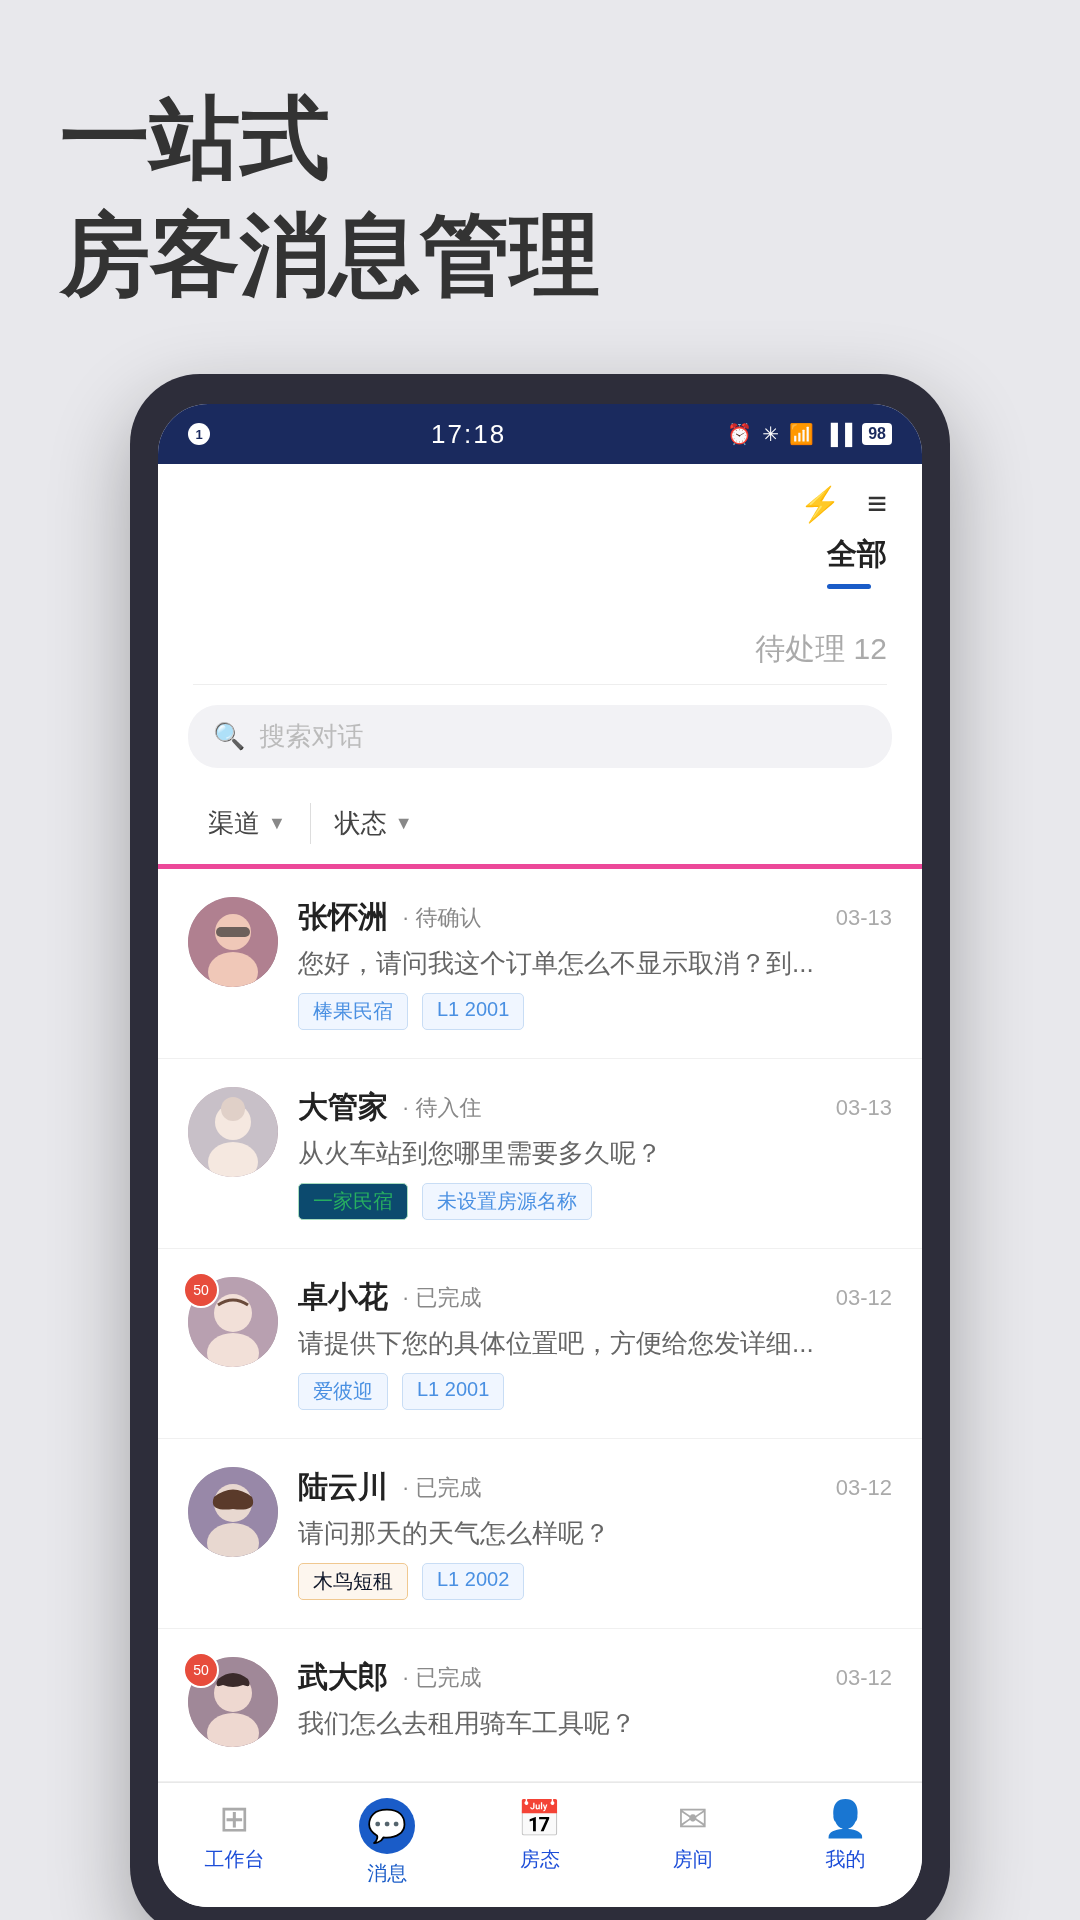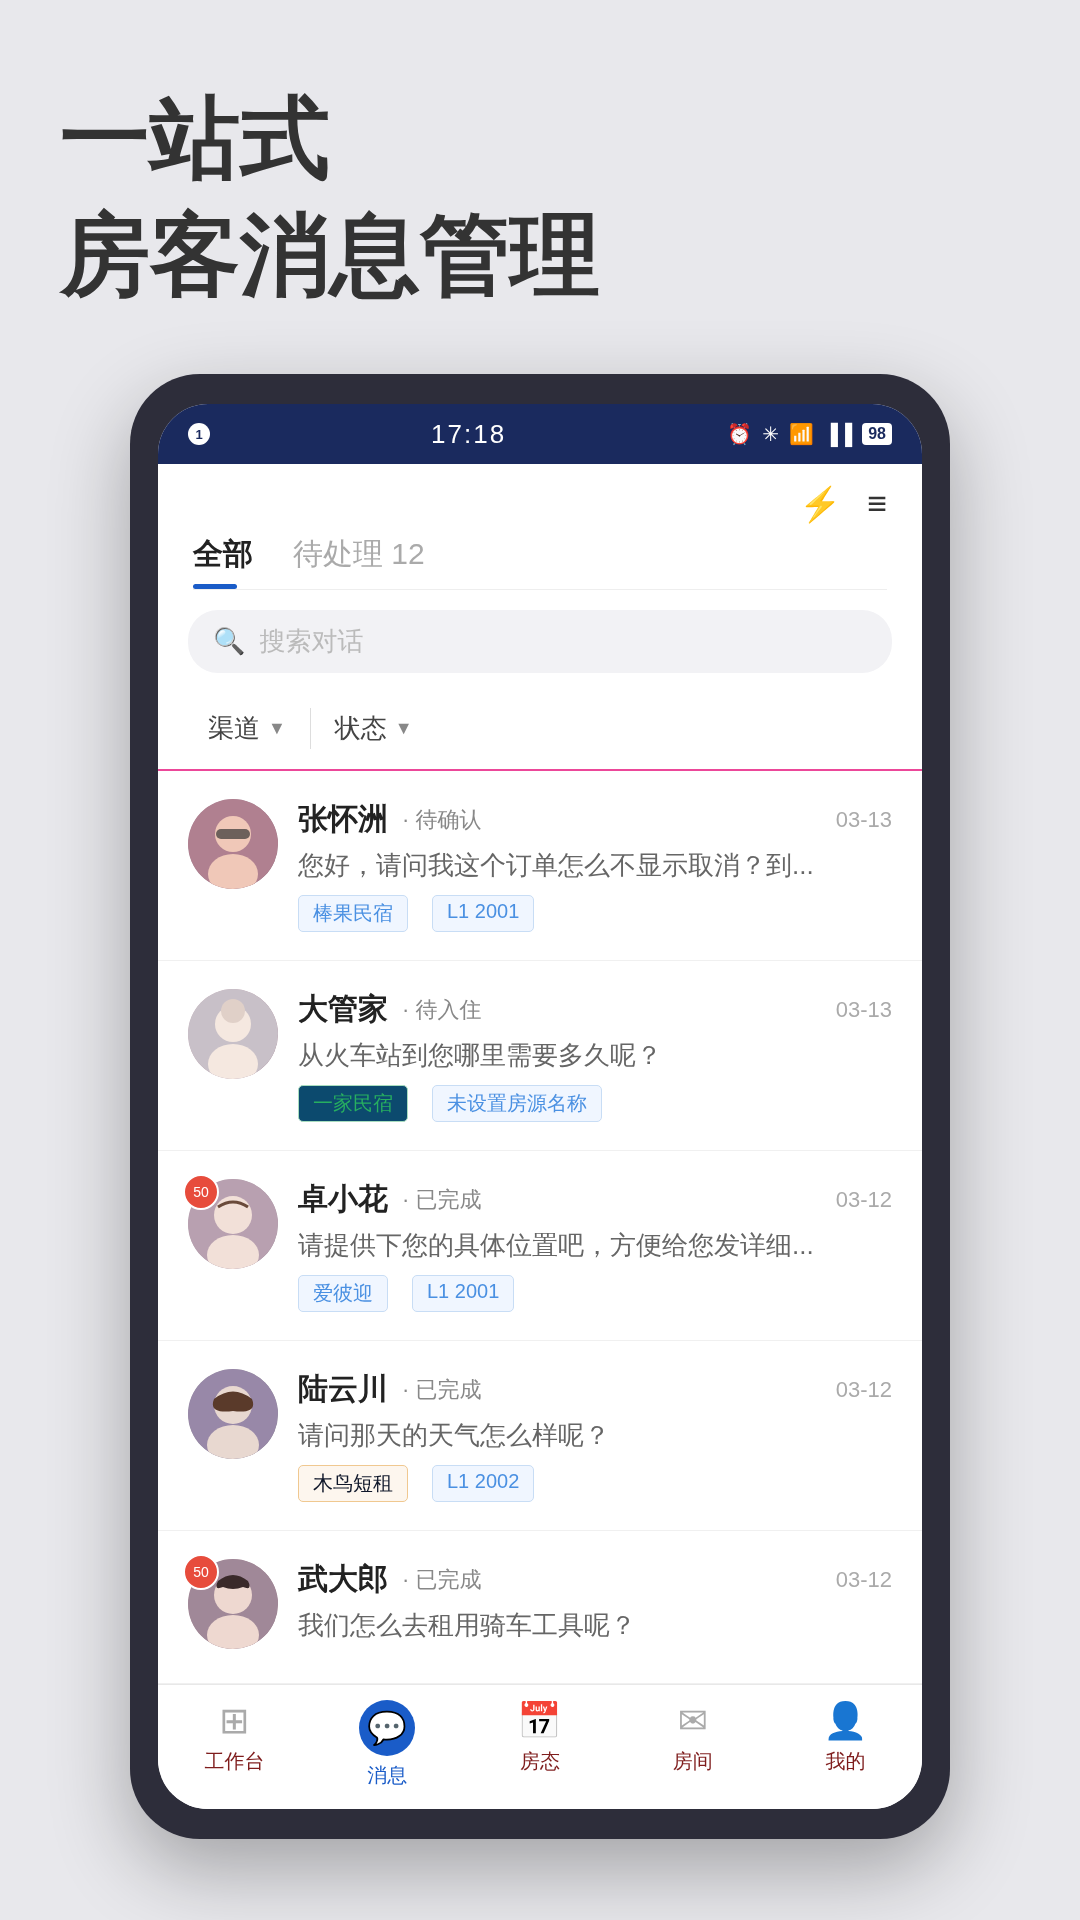--- a/index.html
+++ b/index.html
@@ -108,20 +108,21 @@
       color: #333;
       cursor: pointer;
     }
 
     
     .tabs {
       display: flex;
       gap: 40px;
       align-items: flex-end;
       padding-bottom: 0;
+      flex-direction: column;
     }
     .tab {
       font-size: 30px;
       color: #aaa;
       padding-bottom: 14px;
       cursor: pointer;
       position: relative;
     }
     .tab.active {
       color: #222;
@@ -164,21 +165,21 @@
       font-size: 26px;
       color: #bbb;
     }
 
     
     .filters {
       background: white;
       padding: 15px 30px;
       display: flex;
       gap: 4px;
-      border-bottom: 2px solid #ec4899;
+      border-bottom: 5px solid #ec4899;
     }
     .filter-btn {
       display: flex;
       align-items: center;
       gap: 8px;
       font-size: 26px;
       color: #444;
       padding: 8px 20px;
       cursor: pointer;
     }
@@ -272,21 +273,21 @@
     .message-preview {
       font-size: 26px;
       color: #666;
       white-space: nowrap;
       overflow: hidden;
       text-overflow: ellipsis;
       margin-bottom: 12px;
     }
     .message-tags {
       display: flex;
-      gap: 24px;
+      gap: 14px;
       flex-wrap: wrap;
       text-align: center;
     }
     .tag {
       font-size: 20px;
       padding: 4px 14px;
       border-radius: 5px;
       color: #4a90e2;
       border: 1px solid #c8ddf5;
       background: #f0f6ff;
@@ -316,21 +317,21 @@
       align-items: center;
       gap: 6px;
       cursor: pointer;
     }
     .nav-icon {
       font-size: 36px;
       color: #aaa;
     }
     .nav-label {
       font-size: 20px;
-      color: #7f1d1d;
+      color: #1d4ed8;
     }
     .nav-label.active-label {
       color: #1a5cc8;
     }
     .nav-bubble {
       width: 56px;
       height: 56px;
       background: #1a5cc8;
       border-radius: 50%;
       display: flex;

